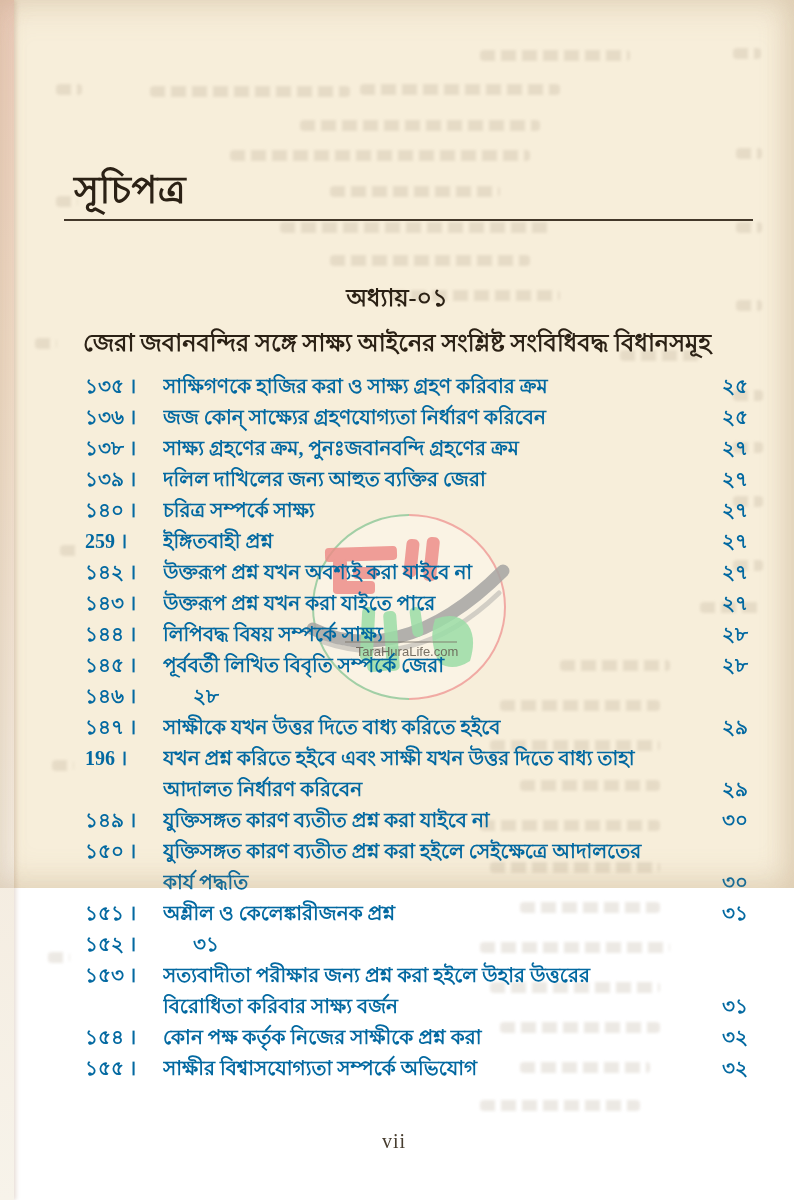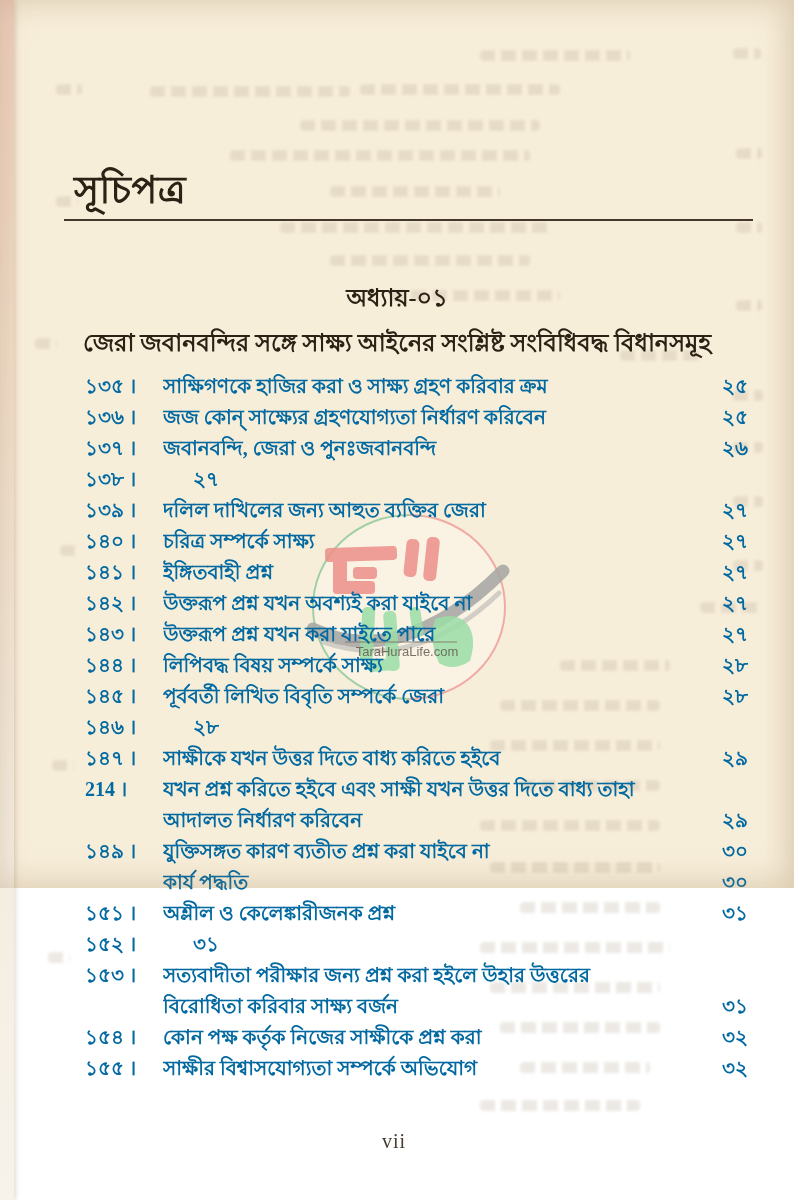--- a/index.html
+++ b/index.html
@@ -115,45 +115,41 @@
       <span class="title">সাক্ষিগণকে হাজির করা ও সাক্ষ্য গ্রহণ করিবার ক্রম</span>
       <span class="pg">২৫</span>
     </div>
 
     <div class="row">
       <span class="num">১৩৬ ।</span>
       <span class="title">জজ কোন্ সাক্ষ্যের গ্রহণযোগ্যতা নির্ধারণ করিবেন</span>
       <span class="pg">২৫</span>
     </div>
 
-    <div class="row">
-      <span class="num">১৩৭ ।</span>
-      <span class="title">জবানবন্দি, জেরা ও পুনঃজবানবন্দি</span>
-      <span class="pg">২৬</span>
-    </div>
 
     <div class="row">
       <span class="num">১৩৮ ।</span>
+      <span class="title">সাক্ষ্য গ্রহণের ক্রম, পুনঃজবানবন্দি গ্রহণের ক্রম</span>
       <span class="pg">২৭</span>
     </div>
 
     <div class="row">
       <span class="num">১৩৯ ।</span>
       <span class="title">দলিল দাখিলের জন্য আহুত ব্যক্তির জেরা</span>
       <span class="pg">২৭</span>
     </div>
 
     <div class="row">
       <span class="num">১৪০ ।</span>
       <span class="title">চরিত্র সম্পর্কে সাক্ষ্য</span>
       <span class="pg">২৭</span>
     </div>
 
     <div class="row">
-      <span class="num">১৪১ ।</span>
+      <span class="num">259 ।</span>
       <span class="title">ইঙ্গিতবাহী প্রশ্ন</span>
       <span class="pg">২৭</span>
     </div>
 
     <div class="row">
       <span class="num">১৪২ ।</span>
       <span class="title">উক্তরূপ প্রশ্ন যখন অবশ্যই করা যাইবে না</span>
       <span class="pg">২৭</span>
     </div>
 
@@ -180,37 +176,42 @@
       <span class="pg">২৮</span>
     </div>
 
     <div class="row">
       <span class="num">১৪৭ ।</span>
       <span class="title">সাক্ষীকে যখন উত্তর দিতে বাধ্য করিতে হইবে</span>
       <span class="pg">২৯</span>
     </div>
 
     <div class="row">
-      <span class="num">214 ।</span>
+      <span class="num">196 ।</span>
       <span class="title">যখন প্রশ্ন করিতে হইবে এবং সাক্ষী যখন উত্তর দিতে বাধ্য তাহা</span>
       <span class="pg"></span>
     </div>
 
     <div class="row">
       <span class="num"></span>
       <span class="title">আদালত নির্ধারণ করিবেন</span>
       <span class="pg">২৯</span>
     </div>
 
     <div class="row">
       <span class="num">১৪৯ ।</span>
       <span class="title">যুক্তিসঙ্গত কারণ ব্যতীত প্রশ্ন করা যাইবে না</span>
       <span class="pg">৩০</span>
     </div>
 
+    <div class="row">
+      <span class="num">১৫০ ।</span>
+      <span class="title">যুক্তিসঙ্গত কারণ ব্যতীত প্রশ্ন করা হইলে সেইক্ষেত্রে আদালতের</span>
+      <span class="pg"></span>
+    </div>
 
     <div class="row">
       <span class="num"></span>
       <span class="title">কার্য পদ্ধতি</span>
       <span class="pg">৩০</span>
     </div>
 
     <div class="row">
       <span class="num">১৫১ ।</span>
       <span class="title">অশ্লীল ও কেলেঙ্কারীজনক প্রশ্ন</span>

